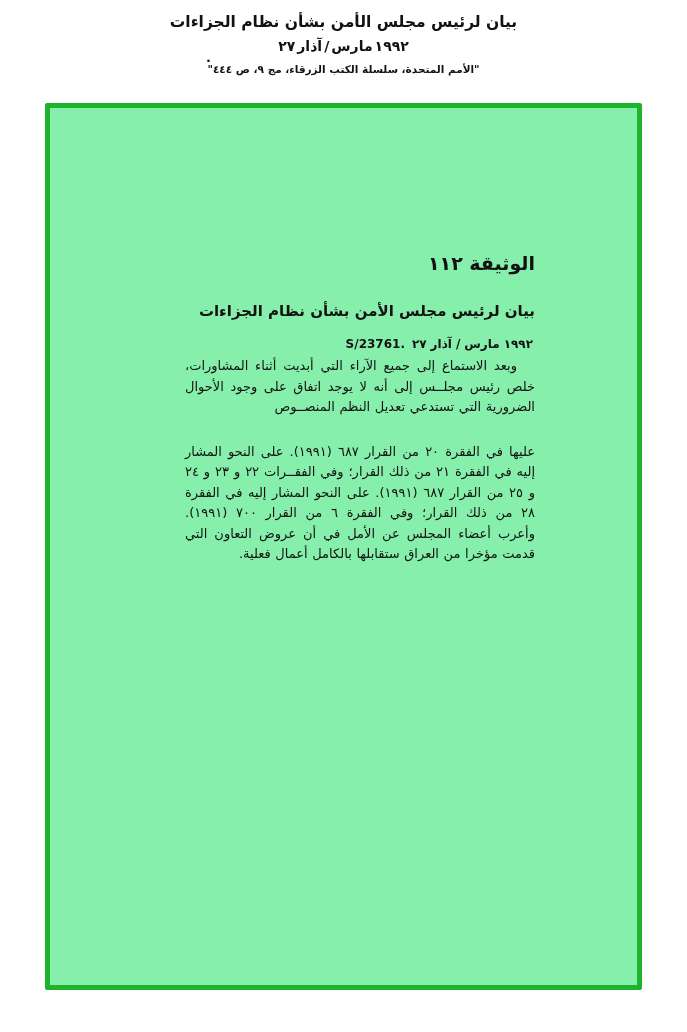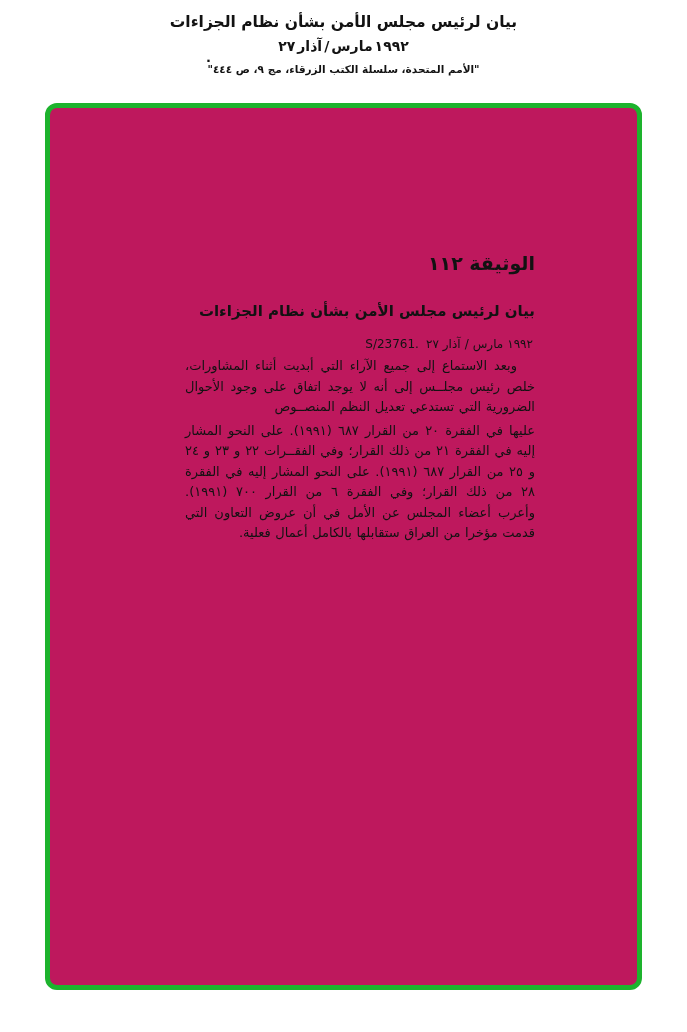--- a/index.html
+++ b/index.html
@@ -13,39 +13,39 @@
   .page-header{position:absolute;top:13px;left:0;width:100%;text-align:center;font-weight:bold;direction:rtl}
   .ph-title{font-size:15.5px;letter-spacing:.2px}
   .ph-date{font-size:14px;margin-top:7px;direction:ltr}
   .ph-cite{font-size:10.5px;margin-top:9px}
   .stray{position:absolute;left:206px;top:50px;font-size:13px;font-weight:bold}
   
   .tokrow .tok{display:inline-block;direction:rtl;unicode-bidi:isolate;margin:0 1px}
   
   .green-frame{
     position:absolute;left:45px;top:103px;width:587px;height:877px;
-    border:5px solid #1db32d;border-radius:12px;background:#be185d;
+    border:5px solid #1db32d;border-radius:2px;background:#86efac;
   }
   
   .doc-column{
     position:absolute;right:102px;top:142px;width:350px;
     direction:rtl;text-align:right;
   }
   .doc-heading{font-size:19px;font-weight:bold;margin:0;line-height:26px}
   .doc-title{font-size:15px;font-weight:bold;margin:25px 0 0;line-height:21px}
-  .doc-symline{margin-top:15px;font-weight:normal;font-size:12px;direction:ltr;text-align:right}
+  .doc-symline{margin-top:15px;font-weight:bold;font-size:12px;direction:ltr;text-align:right}
   .doc-symline .sym{display:inline-block;margin-right:5px}
   .doc-symline .tok{display:inline-block;direction:rtl;unicode-bidi:isolate;margin:0 2px}
   .para{
     font-size:13px;line-height:20.5px;margin:0;
     text-align:justify;text-align-last:right;word-spacing:.5px;
   }
   .p1{margin-top:12px;text-indent:18px}
   .p2{margin-top:5px;text-indent:18px}
-  .p3{margin-top:3px}
+  .p3{margin-top:24px}
 </style>
 </head>
 <body>
 
 <div class="screen">
 
   <header class="page-header">
     <div class="ph-title">بيان لرئيس مجلس الأمن بشأن نظام الجزاءات</div>
     <div class="ph-date tokrow"><span class="tok">٢٧</span><span class="tok">آذار</span><span class="tok">/</span><span class="tok">مارس</span><span class="tok">١٩٩٢</span></div>
     <div class="ph-cite">"الأمم المتحدة، سلسلة الكتب الزرقاء، مج ٩، ص ٤٤٤"</div>

